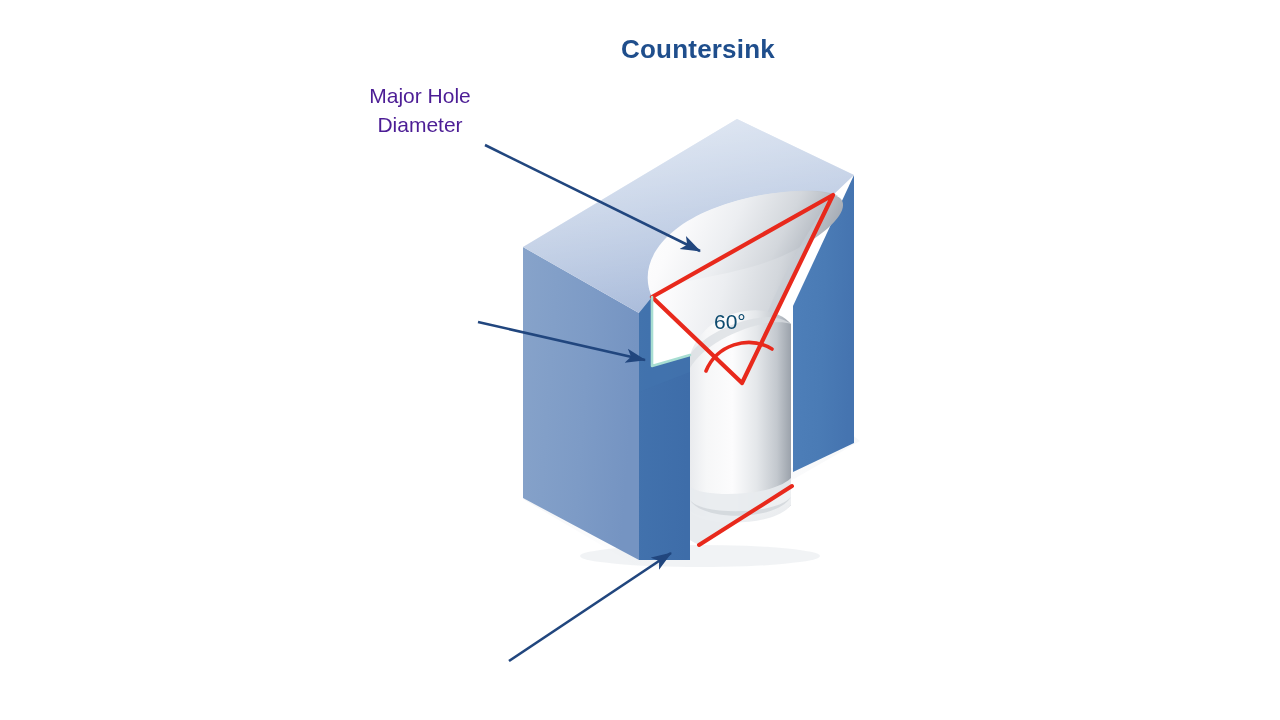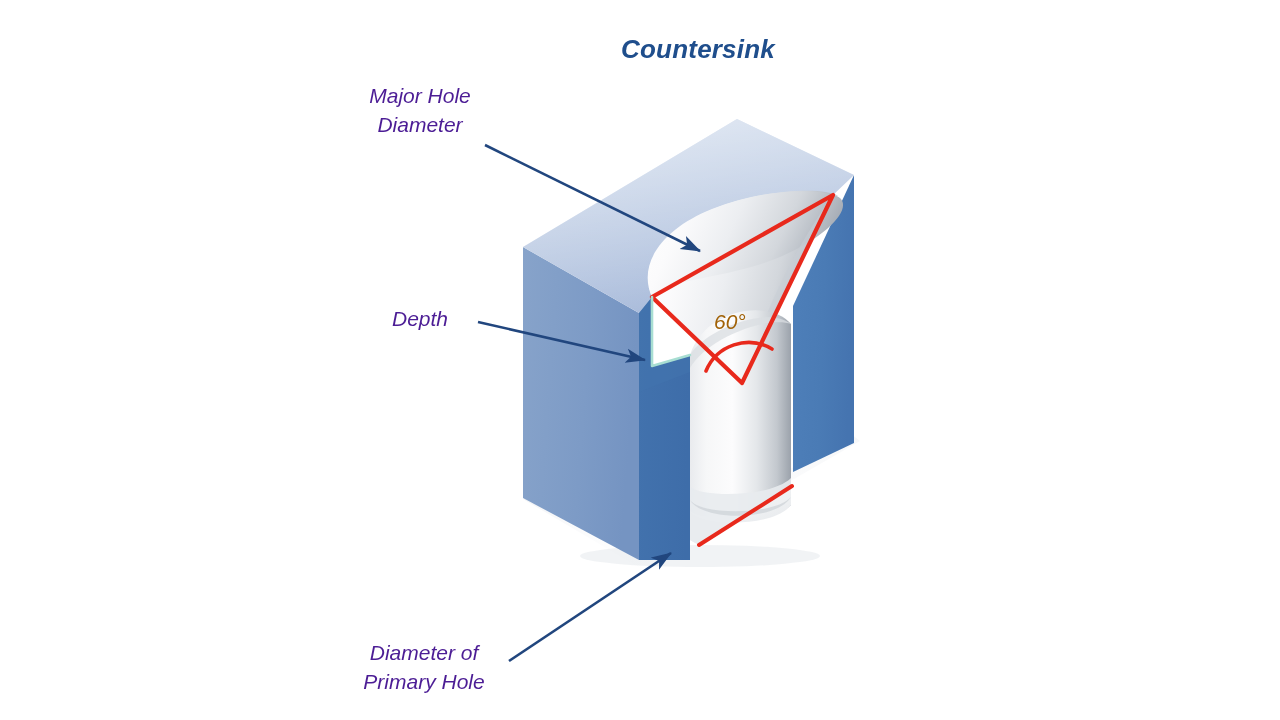--- a/index.html
+++ b/index.html
@@ -7,21 +7,20 @@
     padding: 0;
     background: #ffffff;
   }
   #stage {
     position: relative;
     width: 1280px;
     height: 720px;
     background: #ffffff;
     overflow: hidden;
     font-family: "Liberation Sans", sans-serif;
-    font-style: italic;
   }
   #title {
     position: absolute;
     left: 0;
     top: 34px;
     width: 1396px;
     text-align: center;
     font-size: 26px;
     font-weight: bold;
     color: #1f4e8c;
@@ -48,21 +47,21 @@
   #label-primary {
     left: 312px;
     top: 638px;
     width: 224px;
   }
   #angle-label {
     position: absolute;
     left: 714px;
     top: 310px;
     font-size: 21px;
-    color: #a16207;
+    color: #0c4a6e;
   }
   svg.art {
     position: absolute;
     left: 0;
     top: 0;
   }
 </style>
 </head>
 <body>
 
@@ -197,20 +196,17 @@
     <g>
       <line x1="485" y1="145" x2="700" y2="251" stroke="#21467e" stroke-width="2.6" marker-end="url(#arrowHead)"></line>
       <line x1="478" y1="322" x2="645" y2="360" stroke="#21467e" stroke-width="2.6" marker-end="url(#arrowHead)"></line>
       <line x1="509" y1="661" x2="671" y2="553" stroke="#21467e" stroke-width="2.6" marker-end="url(#arrowHead)"></line>
     </g>
   </svg>
 
   <div class="label" id="label-major">Major Hole
 Diameter</div>
 
-  <div class="label" id="label-depth">Depth</div>
-
-  <div class="label" id="label-primary">Diameter of
-Primary Hole</div>
+
 
   <div id="angle-label">60°</div>
 
 </div>
 
 </body></html>

